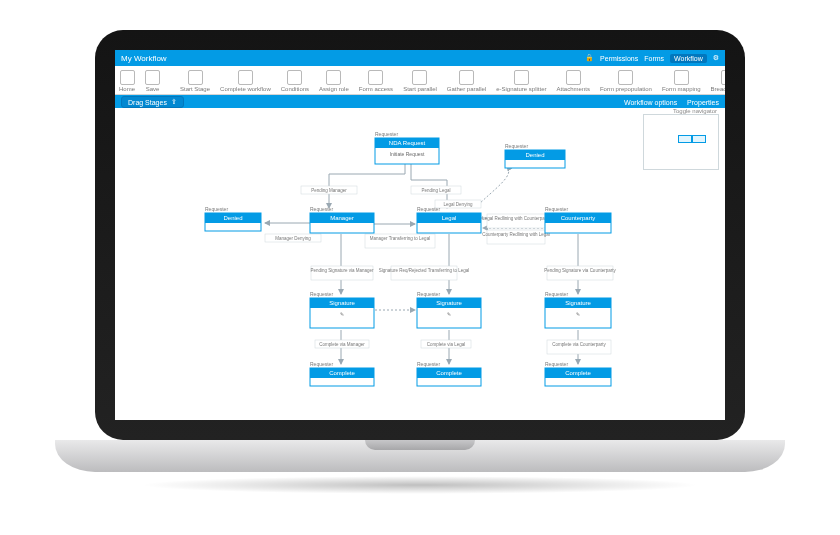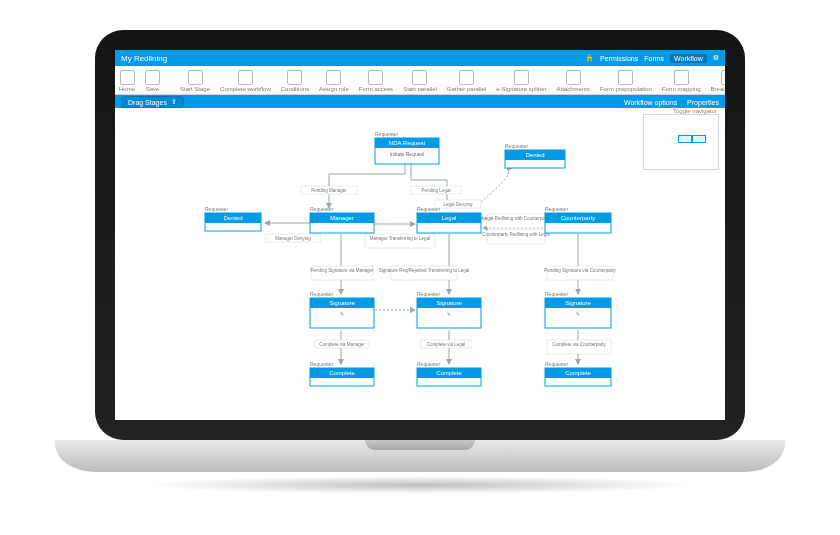--- a/index.html
+++ b/index.html
@@ -53,21 +53,21 @@
   .arrow{stroke:#9aa8b2;stroke-width:1;fill:none;marker-end:url(#ah);}
   .dash{stroke-dasharray:2 2;}
 </style>
 </head>
 <body>
 <div id="screen">
   <div class="bezel">
     <div class="inner-screen">
 
       <div class="titlebar">
-        <span>My Redlining</span>
+        <span>My Workflow</span>
         <div class="right">
           <span>🔒</span>
           <span>Permissions</span>
           <span>Forms</span>
           <span class="pill">Workflow</span>
           <span>⚙</span>
         </div>
       </div>
 
       <div class="toolbar" id="tb">

